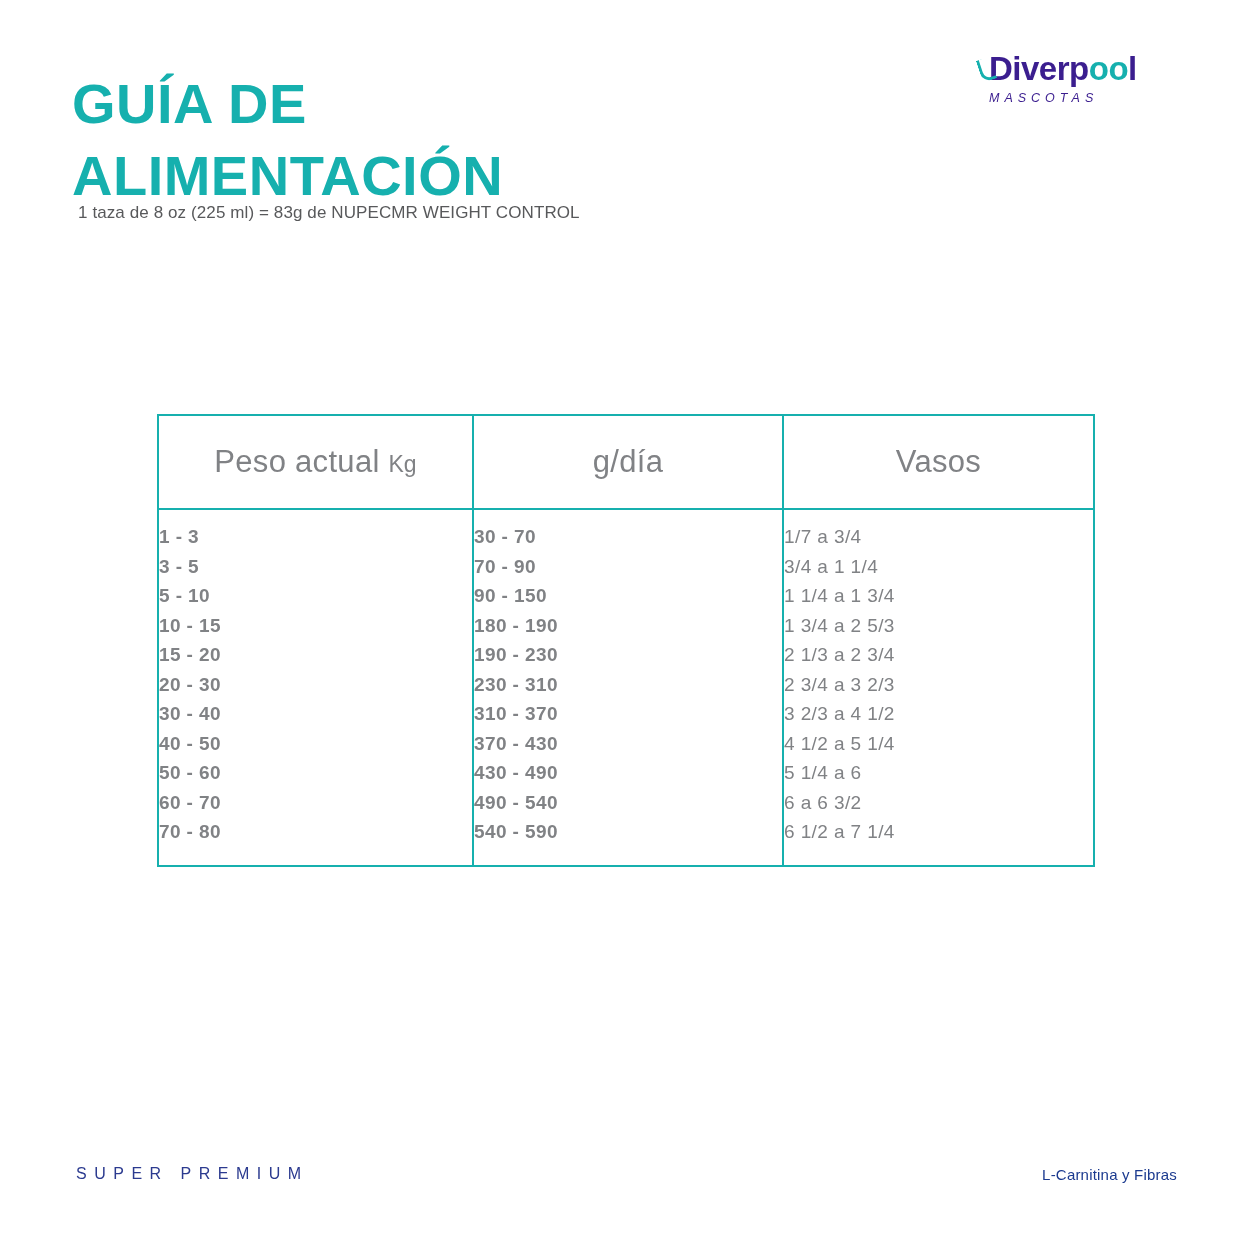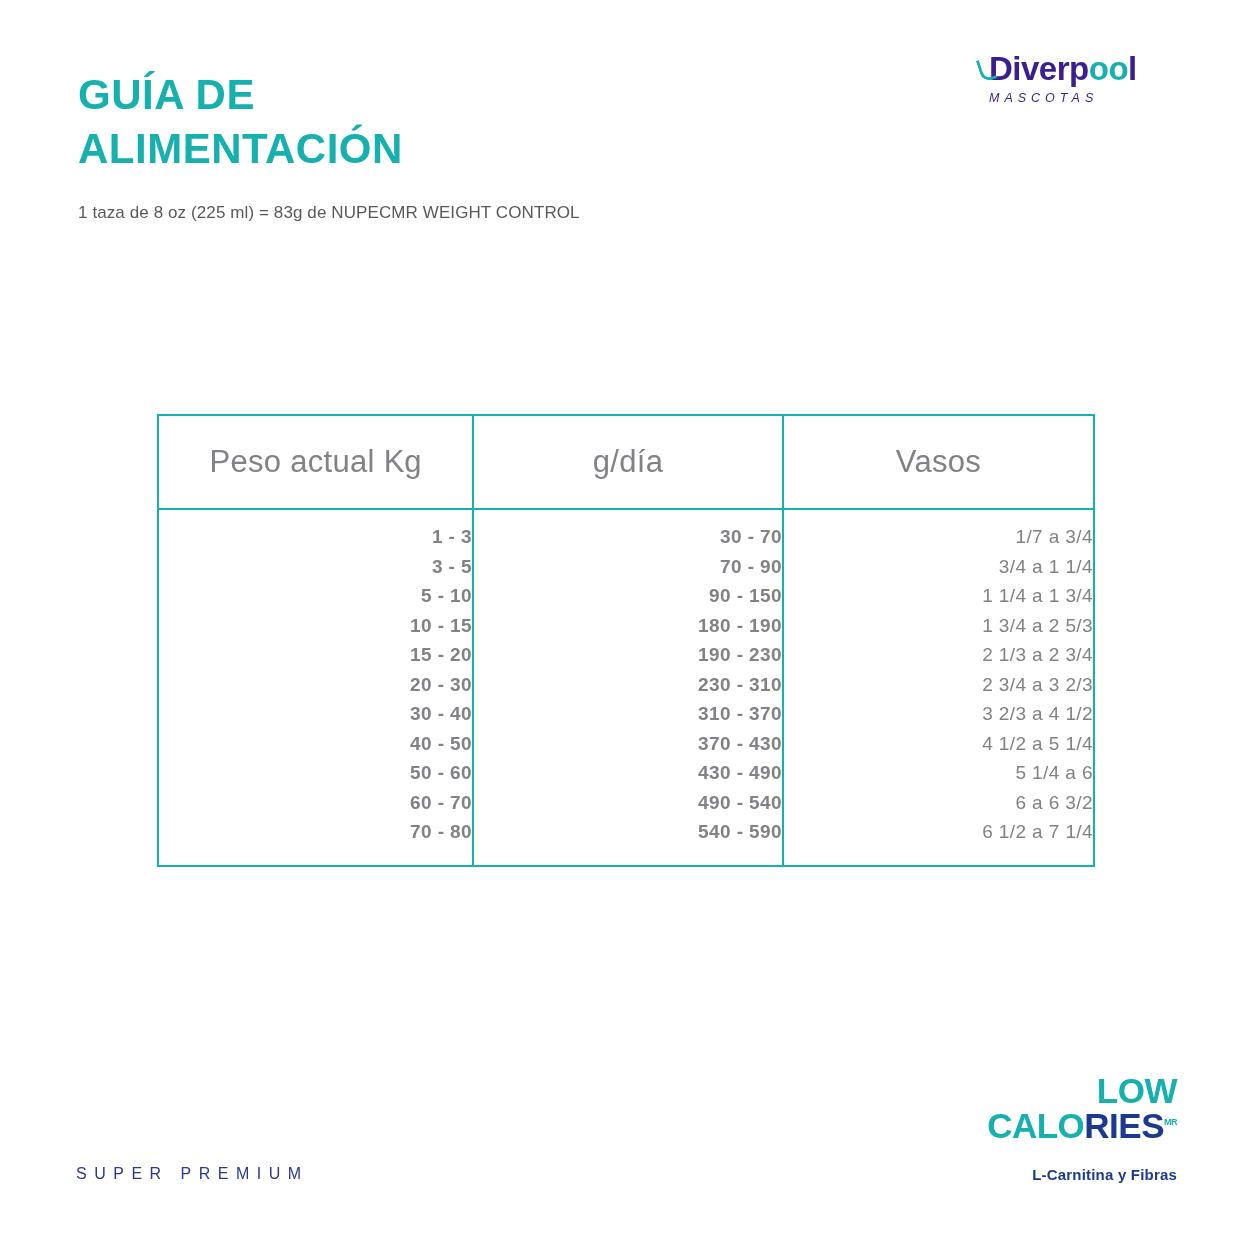--- a/index.html
+++ b/index.html
@@ -12,24 +12,24 @@
     background: #ffffff;
     font-family: "Liberation Sans", sans-serif;
     position: relative;
     overflow: hidden;
     color: #6d6e71;
   }
 
   
   .page-title {
     position: absolute;
-    left: 78px;
+    left: 72px;
     top: 68px;
     width: 700px;
-    font-size: 42px;
+    font-size: 56px;
     line-height: 1.28;
     font-weight: bold;
     color: #16b0ae;
     letter-spacing: 0.5px;
     white-space: pre-line;
   }
   .subtitle {
     position: absolute;
     left: 78px;
     top: 203px;
@@ -93,37 +93,37 @@
   .feeding-table thead th {
     height: 92px;
     font-weight: normal;
     font-size: 31px;
     color: #808285;
     text-align: center;
     vertical-align: middle;
     letter-spacing: 0.3px;
   }
   .feeding-table thead th .unit {
-    font-size: 31px;
+    font-size: 23px;
     letter-spacing: 0;
   }
   .col-body {
     padding: 12px 0 18px 0 !important;
     vertical-align: top;
   }
   .cell-list {
     list-style: none;
     margin: 0;
     padding: 0;
   }
   .cell-list li {
     font-size: 19px;
     font-weight: bold;
     color: #808285;
-    text-align: right;
+    text-align: left;
     line-height: 29.5px;
     letter-spacing: 0.4px;
   }
   .col-vasos .cell-list li {
     font-weight: normal;
     font-size: 19px;
   }
 
   
   .nupec {
@@ -198,21 +198,21 @@
     color: #16b0ae;
   }
   .lowcal-mr {
     font-size: 9px;
     vertical-align: super;
     color: #16b0ae;
   }
   .lowcal-sub {
     margin-top: 23px;
     font-size: 15px;
-    font-weight: bold;
+    font-weight: normal;
     color: #1b3a8f;
     letter-spacing: 0.2px;
   }
 </style>
 </head>
 <body>
 
 <div class="page-title">GUÍA DE
 ALIMENTACIÓN</div>
 <div class="subtitle">1 taza de 8 oz (225 ml) = 83g de NUPECMR WEIGHT CONTROL</div>
@@ -284,17 +284,14 @@
       </td>
     </tr>
   </tbody>
 </table>
 
 <div class="nupec">
   <div class="nupec-sub">SUPER PREMIUM</div>
 </div>
 
 <div class="lowcal">
-  <div class="lowcal-word">
-    <span class="low">LOW CAL</span><span class="o2">O</span><span>RIES</span><span class="lowcal-mr">MR</span>
-  </div>
   <div class="lowcal-sub">L-Carnitina y Fibras</div>
 </div>
 
 </body></html>

